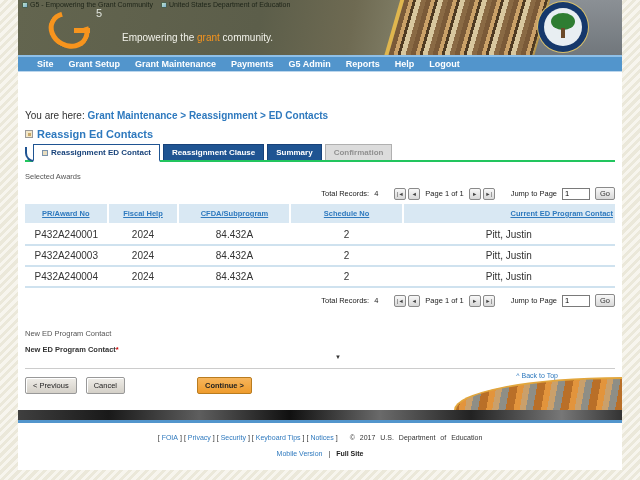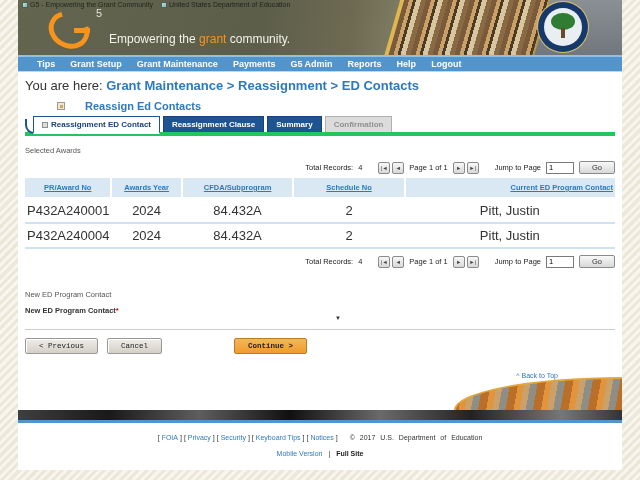--- a/index.html
+++ b/index.html
@@ -24,50 +24,50 @@
   .win-titles { position:absolute; left:2px; top:0; display:flex; gap:8px; align-items:center;
     font-size:7px; color:#1d2418; padding:1px 2px; }
   .win-title { display:flex; align-items:center; gap:2px; }
   .doc-ico { width:6px; height:6px; background:linear-gradient(135deg,#bfe3c4,#7fb0d8);
     border:1px solid #49604f; border-radius:1px; }
   .g-ring { position:absolute; left:30px; top:12px; width:42px; height:36px;
     border:5px solid #f7941d; border-top-color:transparent; border-radius:50%;
     transform:rotate(28deg); }
   .g-bar { position:absolute; left:56px; top:28px; width:16px; height:5px; background:#f7941d; }
   .logo-five { position:absolute; left:78px; top:7px; font-size:11px; color:#dfe3dc; }
-  .tagline { position:absolute; left:91px; top:32px; font-size:12px; color:#f2f2ea; }
+  .tagline { position:absolute; left:104px; top:32px; font-size:10px; color:#f2f2ea; }
   .tagline .hl { color:#f7941d; }
   .seal { position:absolute; right:34px; top:2px; width:50px; height:50px; border-radius:50%;
     background:#16386b; box-shadow:0 0 0 1px #d9c06a; }
   .seal-in { position:absolute; left:6px; top:6px; right:6px; bottom:6px; border-radius:50%;
     background:#e8eef2; }
   .seal-tree { position:absolute; left:50%; top:11px; width:24px; height:17px; margin-left:-12px;
     border-radius:50%; background:#2e7d32; }
   .seal-trunk { position:absolute; left:50%; top:26px; width:4px; height:10px; margin-left:-2px;
     background:#6b4a2a; }
 
   
   .nav { height:15px; background:#5295cc; border-bottom:1px solid #bcd6ec;
     display:flex; align-items:center; gap:15px; padding-left:19px;
     font-size:9px; font-weight:bold; color:#ffffff; }
   .nav span { cursor:pointer; white-space:nowrap; }
 
   
-  .crumb { padding:6px 7px 0 7px; font-size:13px; color:#333; }
+  .crumb { padding:6px 7px 0 7px; font-size:10px; color:#333;margin-top:32px; }
   .crumb .path { color:#2e79be; font-weight:bold; }
 
   
   .main { padding:0 7px; }
-  .pg-title { margin-top:7px; display:flex; align-items:center; gap:20px;margin-left:32px; }
+  .pg-title { margin-top:7px; display:flex; align-items:center; gap:4px; }
   .pg-title-ico { width:8px; height:8px; border:1px solid #9a9a9a; background:#f3e7c8; position:relative; }
   .pg-title-ico i { position:absolute; left:2px; top:2px; width:3px; height:3px; background:#c9a86a; }
   .pg-title-txt { font-size:11px; font-weight:bold; color:#2e79be; }
 
   
-  .tabs { margin-top:4px; display:flex; align-items:flex-end; border-bottom:4px solid #22c55e; }
+  .tabs { margin-top:4px; display:flex; align-items:flex-end; border-bottom:2px solid #22c55e; }
   .tab-curve { width:9px; height:15px; margin-bottom:-2px;
     border-left:2px solid #1f5492; border-bottom:2px solid #1f5492; border-bottom-left-radius:9px; }
   .tab { font-size:8px; font-weight:bold; padding:3px 8px; margin-left:3px;
     background:#1f5492; color:#ffffff; border:1px solid #17427a; border-bottom:none; cursor:pointer;
     white-space:nowrap; }
   .tab.active { background:#ffffff; color:#17427a; margin-bottom:-2px; margin-left:-1px;
     border:1px solid #1f5492; border-bottom:2px solid #ffffff; display:flex; align-items:center; gap:3px; }
   .tab.disabled { background:#dcdcdc; color:#909090; border-color:#b0b0b0; cursor:default; }
   .tab-ico { width:6px; height:6px; border:1px solid #7a93ad; background:#e8ddc0; display:inline-block; }
 
@@ -75,50 +75,50 @@
 
   
   .pager { display:flex; justify-content:flex-end; align-items:center; gap:5px;
     font-size:7.5px; color:#222; margin-top:6px; }
   .pg-btn { width:12px; height:12px; font-size:5.5px; line-height:10px; text-align:center;
     color:#444; background:linear-gradient(#f8f8f8,#d8d8d8); border:1px solid #8a8a8a;
     border-radius:2px; cursor:pointer; }
   .pg-group { display:flex; gap:2px; }
   .jump-input { width:28px; height:12px; border:1px solid #7a7a7a; font-size:7.5px; padding:0 2px;
     font-family:inherit; }
-  .go-btn { height:13px; font-size:7.5px; padding:0 12px; color:#333;
+  .go-btn { height:13px; font-size:7.5px; padding:0 4px; color:#333;
     background:linear-gradient(#f8f8f8,#d8d8d8); border:1px solid #8a8a8a; border-radius:2px; cursor:pointer; }
   .spacer { width:6px; }
 
   
   table { width:100%; border-collapse:collapse; margin-top:4px; }
   th { background:#d9e8f3; color:#2e79be; font-size:7.5px; padding:5px 2px; text-align:center;
     border-right:2px solid #ffffff; border-bottom:2px solid #ffffff; cursor:pointer; }
   th:last-child { border-right:none;text-align:right; }
   th u { }
-  td { font-size:13px; color:#333; text-align:center; padding:4px 2px;
+  td { font-size:10px; color:#333; text-align:center; padding:4px 2px;
     border-bottom:2px solid #cfe2ef; }
   col.c1{width:14%} col.c2{width:12%} col.c3{width:19%} col.c4{width:19%} col.c5{width:36%}
 
   
   .form-sec { margin-top:22px; font-size:7.5px; color:#555; }
   .form-row { margin-top:7px; display:flex; align-items:center; }
   .form-label { font-size:7.5px; font-weight:bold; color:#333; width:112px; }
   .req { color:#cc0000; }
   .sel-wrap { position:relative; width:207px; }
   .sel { width:100%; height:15px; font-size:7.5px; font-family:inherit; color:#222;
     border:1px solid #7a7a7a; background:#ffffff; padding:0 14px 0 3px;
     appearance:none; -webkit-appearance:none; border-radius:0; }
   .sel-arrow { position:absolute; right:3px; top:4px; font-size:6px; color:#333; pointer-events:none; }
 
   
   .btn-bar { margin-top:14px; border-top:1px solid #cccccc; padding-top:8px; display:flex; gap:9px; }
-  .btn { font-size:7.5px; color:#222; padding:3px 13px; cursor:pointer; border-radius:2px;
+  .btn { font-size:7.5px; color:#222; padding:3px 7px; cursor:pointer; border-radius:2px;
     background:linear-gradient(#efede8,#d4d0c8); border:1px solid #999;
-    box-shadow:inset 1px 1px 0 #ffffff; font-family:Liberation Mono, monospace; }
+    box-shadow:inset 1px 1px 0 #ffffff; font-family:Liberation Sans, sans-serif; }
   .btn.continue { background:linear-gradient(#f6b55c,#ef9c2d); border:1px solid #b97c20;
     box-shadow:none; font-weight:bold; margin-left:63px; }
 
   .back-top { position:absolute; right:64px; top:372px; font-size:7px; color:#2e79be; cursor:pointer; }
 
   
   .chairs { position:absolute; right:0; top:377px; width:168px; height:33px;
     border-top-left-radius:100% 100%; border-top:2px solid #e2a63c; border-left:2px solid #e2a63c;
     background:repeating-linear-gradient(100deg,#b96f28 0 8px,#e2943c 8px 14px,#caa06b 14px 20px,#8e8e86 20px 27px); }
   .band { position:absolute; left:0; top:410px; width:100%; height:10px;
@@ -157,21 +157,21 @@
           <span>United States Department of Education</span>
         </span>
       </div>
       <div class="g-ring"></div>
       <div class="g-bar"></div>
       <div class="logo-five">5</div>
       <div class="tagline"><span>Empowering the </span><span class="hl">grant</span><span> community.</span></div>
     </div>
 
     <div class="nav">
-      <span>Tips</span>
+      <span>Site</span>
       <span>Grant Setup</span>
       <span>Grant Maintenance</span>
       <span>Payments</span>
       <span>G5 Admin</span>
       <span>Reports</span>
       <span>Help</span>
       <span>Logout</span>
     </div>
 
     <div class="crumb">
@@ -224,35 +224,42 @@
         <colgroup>
             <col class="c1">
             <col class="c2">
             <col class="c3">
             <col class="c4">
             <col class="c5">
           </colgroup>
         <thead>
           <tr>
             <th><u>PR/Award No</u></th>
-            <th><u>Awards Year</u></th>
+            <th><u>Fiscal Help</u></th>
             <th><u>CFDA/Subprogram</u></th>
             <th><u>Schedule No</u></th>
             <th><u>Current ED Program Contact</u></th>
           </tr>
         </thead>
         <tbody>
           <tr>
             <td>P432A240001</td>
             <td>2024</td>
             <td>84.432A</td>
             <td>2</td>
             <td>Pitt, Justin</td>
           </tr>
           <tr>
+            <td>P432A240003</td>
+            <td>2024</td>
+            <td>84.432A</td>
+            <td>2</td>
+            <td>Pitt, Justin</td>
+          </tr>
+          <tr>
             <td>P432A240004</td>
             <td>2024</td>
             <td>84.432A</td>
             <td>2</td>
             <td>Pitt, Justin</td>
           </tr>
         </tbody>
       </table>
 
       <div class="pager">

